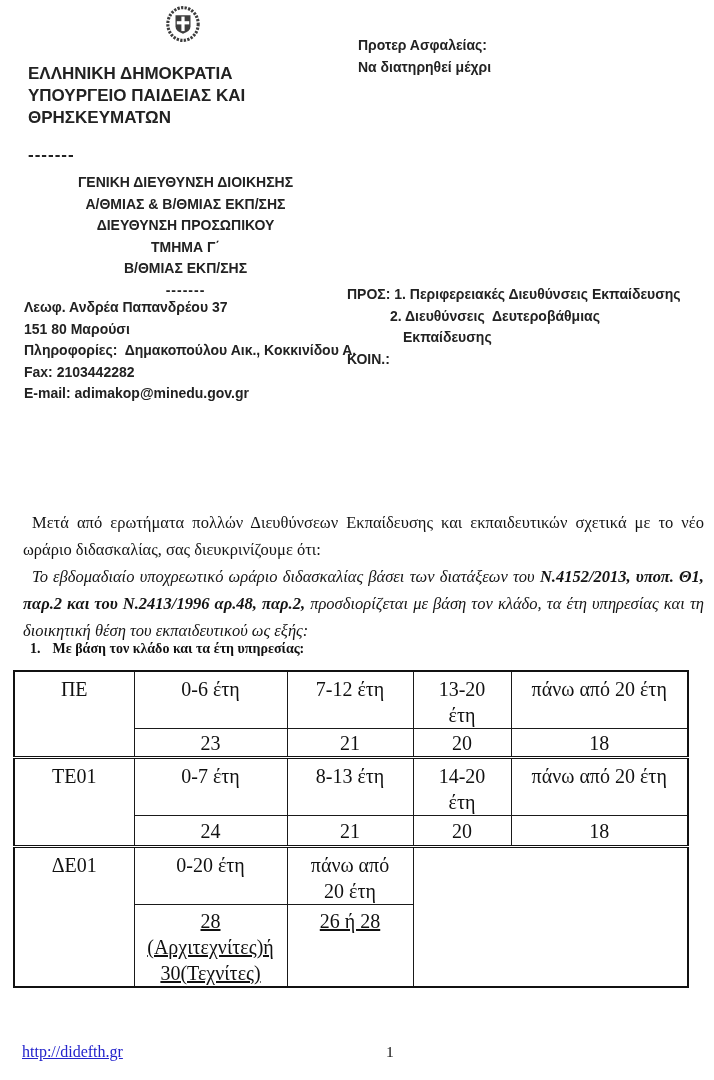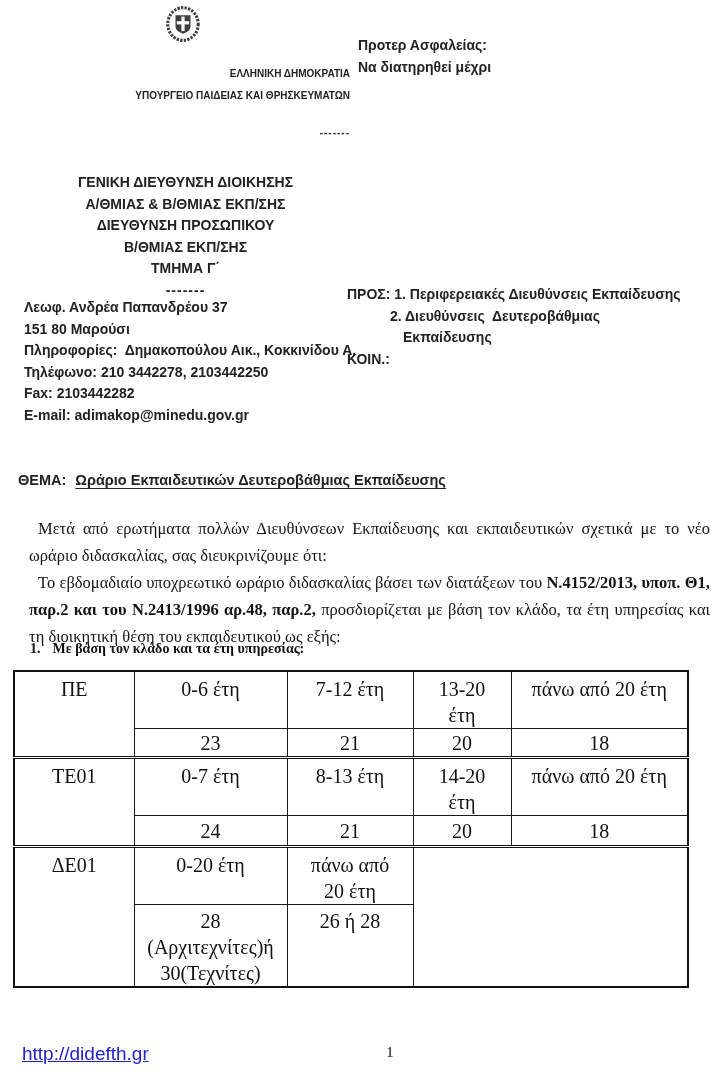--- a/index.html
+++ b/index.html
@@ -9,45 +9,45 @@
     background:#ffffff;
     font-family:"Liberation Sans",sans-serif;
     color:#1c1c1c;
     overflow:hidden;
   }
   .ws{white-space:pre-wrap;}
   .sans{font-family:"Liberation Sans",sans-serif;font-weight:700;font-size:14px;line-height:21.5px;color:#222;}
 
   .emblem{position:absolute;left:164px;top:5px;width:38px;height:38px;}
 
-  .header-center{position:absolute;left:28px;top:63px;width:322px;text-align:right;font-size:10px;line-height:22px;}
+  .header-center{position:absolute;left:28px;top:63px;width:322px;text-align:left;font-size:17px;line-height:22px;}
   .header-center .divider{margin-top:15px;letter-spacing:1px;}
 
   .security{position:absolute;left:358px;top:35px;}
 
   .dept{position:absolute;left:58px;top:172px;width:255px;text-align:center;}
   .dept .divider{letter-spacing:1px;}
 
   .protocol{position:absolute;left:358px;top:172px;}
   .protocol .spacer{height:21.5px;}
 
   .contact{position:absolute;left:24px;top:297px;}
 
   .pros{position:absolute;left:347px;top:284px;width:360px;}
   .pros .ind1{padding-left:43px;}
   .pros .ind2{padding-left:56px;}
 
   .subject{position:absolute;left:18px;top:470px;font-size:14.5px;}
   .subject .subject-text{margin-left:9px;text-decoration:underline;text-underline-offset:3px;}
 
-  .para{position:absolute;left:17px;width:681px;margin:12px;
+  .para{position:absolute;left:17px;width:681px;margin:6px;
     font-family:"Liberation Serif",serif;font-size:16.5px;line-height:27px;
     text-align:justify;text-indent:9px;color:#141414;}
   .p1{top:503px;}
-  .p2{top:557px;}
+  .p2{top:557px;font-style:italic;}
   .para b{font-weight:700;}
 
   .list-head{position:absolute;left:30px;top:641px;
     font-family:"Liberation Serif",serif;font-size:14px;font-weight:700;color:#111;}
   .list-head .lh-num{margin-right:12px;}
 
   table.hours-table{
     position:absolute;left:13px;top:670px;
     border-collapse:collapse;table-layout:fixed;
     width:674px;
@@ -57,21 +57,21 @@
   table.hours-table td{border:1.5px solid #1a1a1a;text-align:center;padding:0 4px;}
   tr.block-start td{border-top:3px double #111;}
   td.cat{vertical-align:middle;}
   tr.hrow td{vertical-align:top;padding-top:4px;line-height:26px;}
   tr.vrow td{vertical-align:middle;line-height:24px;}
   .narrow{display:inline-block;max-width:60px;line-height:26px;}
   tr.de-vrow td{vertical-align:top;padding-top:3px;line-height:26px;}
   td.empty-cell{border-bottom:2px solid #111;}
 
   .site-link{position:absolute;left:22px;top:1043px;
-    font-family:Liberation Sans, sans-serif;font-size:19px;
+    font-family:Liberation Serif, serif;font-size:16px;
     color:#2323cc;text-decoration:underline;cursor:pointer;text-align:right;}
   .page-num{position:absolute;left:386px;top:1043px;
     font-family:"Liberation Serif",serif;font-size:15.5px;color:#111;}
 </style>
 </head>
 <body>
 
 <div class="page">
 
   <div class="emblem">
@@ -91,48 +91,44 @@
 
   <div class="security sans">
     <div class="ws">Προτερ Ασφαλείας:</div>
     <div class="ws">Να διατηρηθεί μέχρι</div>
   </div>
 
   <div class="dept sans">
     <div class="ws">ΓΕΝΙΚΗ ΔΙΕΥΘΥΝΣΗ ΔΙΟΙΚΗΣΗΣ</div>
     <div class="ws">Α/ΘΜΙΑΣ &amp; Β/ΘΜΙΑΣ ΕΚΠ/ΣΗΣ</div>
     <div class="ws">ΔΙΕΥΘΥΝΣΗ ΠΡΟΣΩΠΙΚΟΥ</div>
+    <div class="ws">ΤΜΗΜΑ Γ΄</div>
     <div class="ws">Β/ΘΜΙΑΣ ΕΚΠ/ΣΗΣ</div>
-    <div class="ws">ΤΜΗΜΑ Γ΄</div>
     <div class="divider">-------</div>
   </div>
 
 
   <div class="contact sans">
     <div class="ws">Λεωφ. Ανδρέα Παπανδρέου 37</div>
     <div class="ws">151 80 Μαρούσι</div>
     <div class="ws">Πληροφορίες:  Δημακοπούλου Αικ., Κοκκινίδου Α.</div>
-    <div class="ws">Τηλέφωνο: 210 3442278, 2103442250</div>
     <div class="ws">Fax: 2103442282</div>
     <div class="ws">E-mail: adimakop@minedu.gov.gr</div>
   </div>
 
   <div class="pros sans">
     <div>
       <span class="ws">ΠΡΟΣ:</span>
       <span class="ws">1. Περιφερειακές Διευθύνσεις Εκπαίδευσης</span>
     </div>
     <div class="ind1 ws">2. Διευθύνσεις  Δευτεροβάθμιας</div>
     <div class="ind2 ws">Εκπαίδευσης</div>
     <div class="ws">ΚΟΙΝ.:</div>
   </div>
 
-  <div class="subject sans">
-    <span class="ws">ΘΕΜΑ:</span><span class="subject-text ws">Ωράριο Εκπαιδευτικών Δευτεροβάθμιας Εκπαίδευσης</span>
-  </div>
 
   <p class="para p1">Μετά από ερωτήματα πολλών Διευθύνσεων Εκπαίδευσης και εκπαιδευτικών σχετικά με το νέο ωράριο διδασκαλίας, σας διευκρινίζουμε ότι:</p>
 
   <p class="para p2"><span>Το εβδομαδιαίο υποχρεωτικό ωράριο διδασκαλίας βάσει των διατάξεων του </span><b>Ν.4152/2013, υποπ. Θ1, παρ.2 και του Ν.2413/1996 αρ.48, παρ.2,</b><span> προσδιορίζεται με βάση τον κλάδο, τα έτη υπηρεσίας και τη διοικητική θέση του εκπαιδευτικού ως εξής:</span></p>
 
   <div class="list-head">
     <span class="lh-num">1.</span><span class="lh-text">Με βάση τον κλάδο και τα έτη υπηρεσίας:</span>
   </div>
 
   <table class="hours-table">
@@ -174,21 +170,21 @@
 
       <tr class="hrow block-start" style="height:56px;font-family:Liberation Serif, serif;">
         <td class="cat" rowspan="2">ΔΕ01</td>
         <td>0-20 έτη</td>
         <td>
           <div>πάνω από</div>
           <div>20 έτη</div>
         </td>
         <td class="empty-cell" rowspan="2" colspan="2"></td>
       </tr>
-      <tr class="de-vrow" style="height:77px;">
+      <tr class="de-vrow" style="height:77px;text-decoration:underline;">
         <td>
           <div>28</div>
           <div>(Αρχιτεχνίτες)ή</div>
           <div>30(Τεχνίτες)</div>
         </td>
         <td>26 ή 28</td>
       </tr>
     </tbody>
   </table>
 

